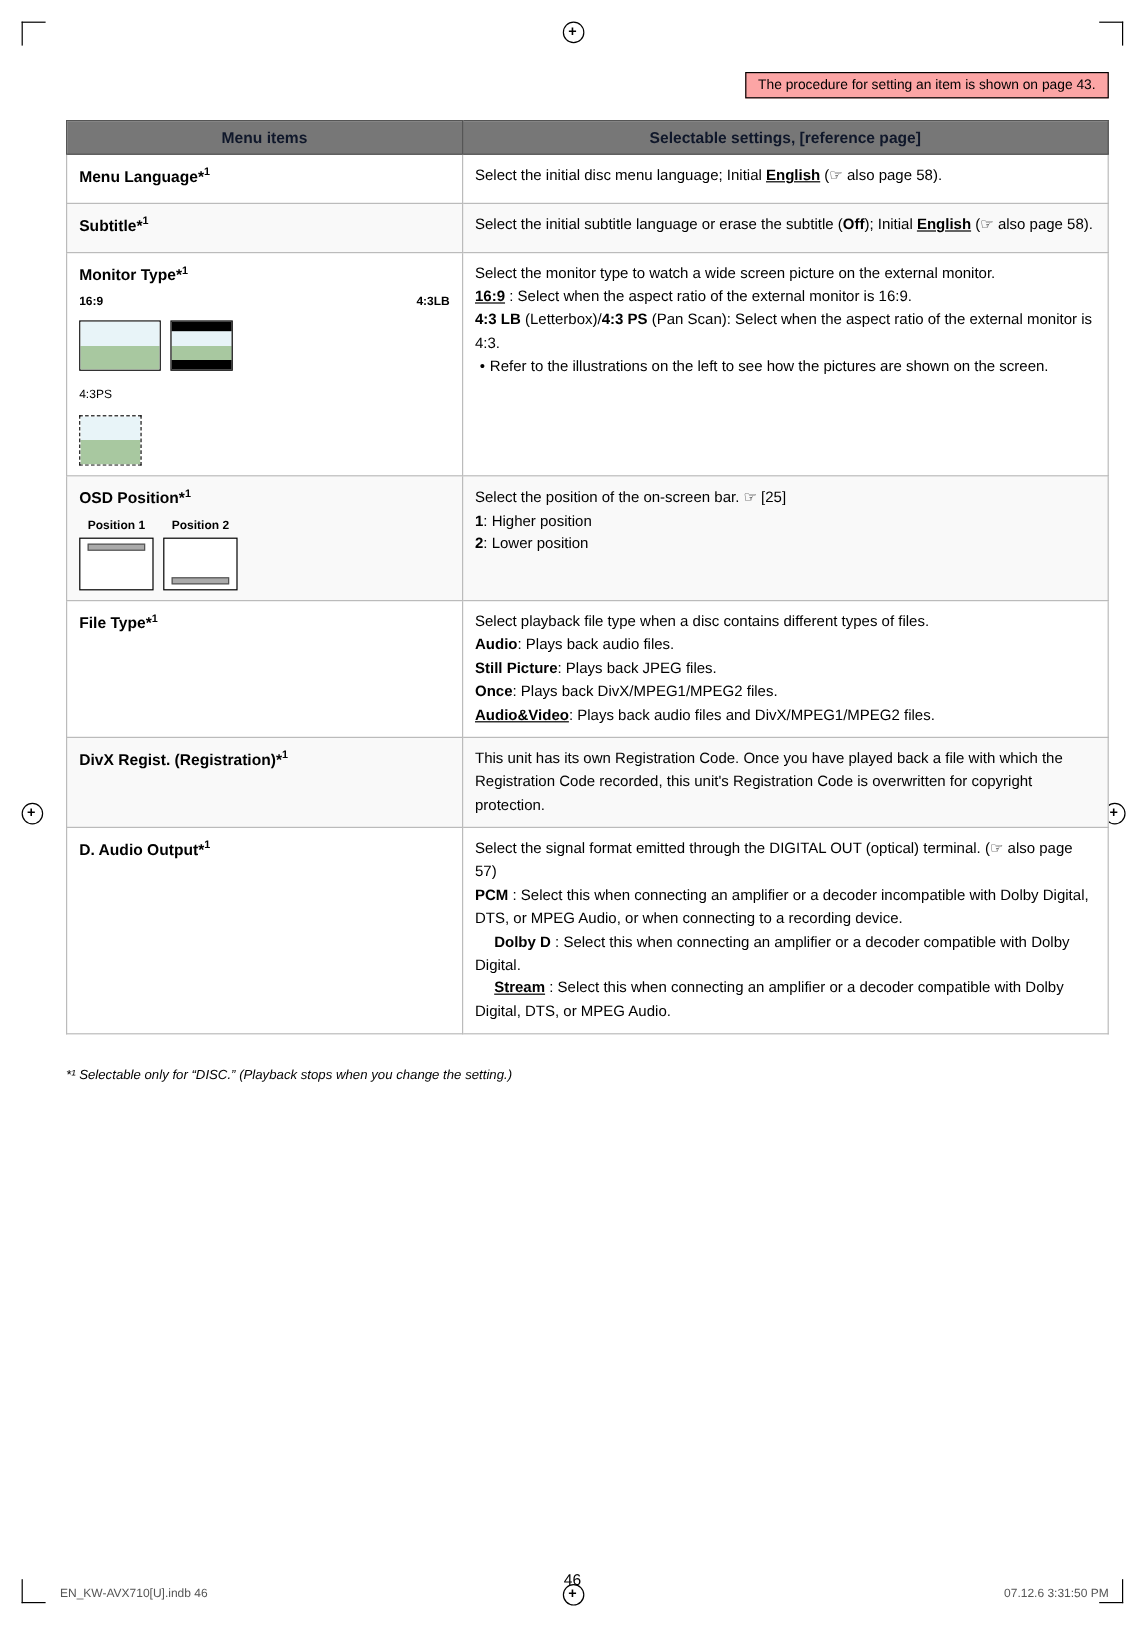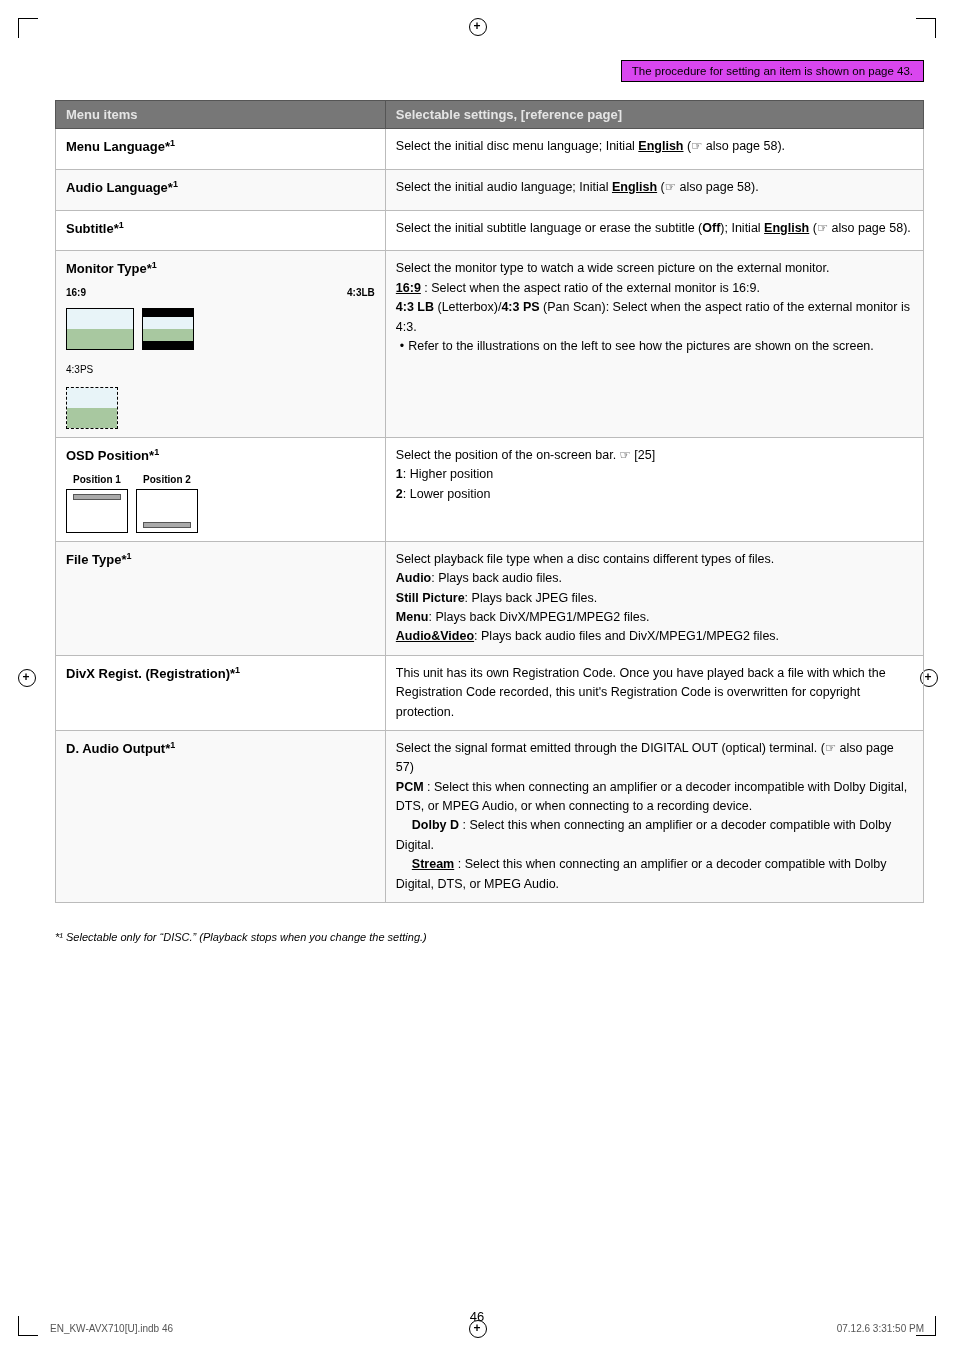--- a/index.html
+++ b/index.html
@@ -64,35 +64,35 @@
     }
 
     
     .procedure-note {
       position: absolute;
       top: 0;
       right: 0;
       border: 1px solid #000;
       padding: 4px 10px;
       font-size: 11.5px;
-      background: #d946ef;
+      background: #fca5a5;
     }
 
     
     .main-table {
       width: 100%;
       border-collapse: collapse;
       margin-top: 40px;
     }
 
     .main-table th {
       background: #777;
-      color: #e5e5e5;
+      color: #0f172a;
       padding: 6px 10px;
-      text-align: left;
+      text-align: center;
       font-size: 13px;
       font-weight: bold;
       border: 1px solid #555;
     }
 
     .main-table td {
       padding: 8px 10px;
       border: 1px solid #bbb;
       vertical-align: top;
       font-size: 12.5px;
@@ -303,30 +303,20 @@
         <td class="col-menu">
           <span class="menu-item-name">Menu Language*<sup>1</sup></span>
         </td>
         <td class="col-settings">
           <span class="settings-text">
             Select the initial disc menu language; Initial <strong><u>English</u></strong> (☞ also page 58).
           </span>
         </td>
       </tr>
 
-      <tr>
-        <td class="col-menu">
-          <span class="menu-item-name">Audio Language*<sup>1</sup></span>
-        </td>
-        <td class="col-settings">
-          <span class="settings-text">
-            Select the initial audio language; Initial <strong><u>English</u></strong> (☞ also page 58).
-          </span>
-        </td>
-      </tr>
 
       <tr>
         <td class="col-menu">
           <span class="menu-item-name">Subtitle*<sup>1</sup></span>
         </td>
         <td class="col-settings">
           <span class="settings-text">
             Select the initial subtitle language or erase the subtitle (<strong>Off</strong>); Initial <strong><u>English</u></strong> (☞ also page 58).
           </span>
         </td>
@@ -412,21 +402,21 @@
 
       <tr>
         <td class="col-menu">
           <span class="menu-item-name">File Type*<sup>1</sup></span>
         </td>
         <td class="col-settings">
           <span class="settings-text">
             Select playback file type when a disc contains different types of files.<br>
             <strong>Audio</strong>: Plays back audio files.<br>
             <strong>Still Picture</strong>: Plays back JPEG files.<br>
-            <strong>Menu</strong>: Plays back DivX/MPEG1/MPEG2 files.<br>
+            <strong>Once</strong>: Plays back DivX/MPEG1/MPEG2 files.<br>
             <u><strong>Audio&amp;Video</strong></u>: Plays back audio files and DivX/MPEG1/MPEG2 files.
           </span>
         </td>
       </tr>
 
       <tr>
         <td class="col-menu">
           <span class="menu-item-name">DivX Regist. (Registration)*<sup>1</sup></span>
         </td>
         <td class="col-settings">

